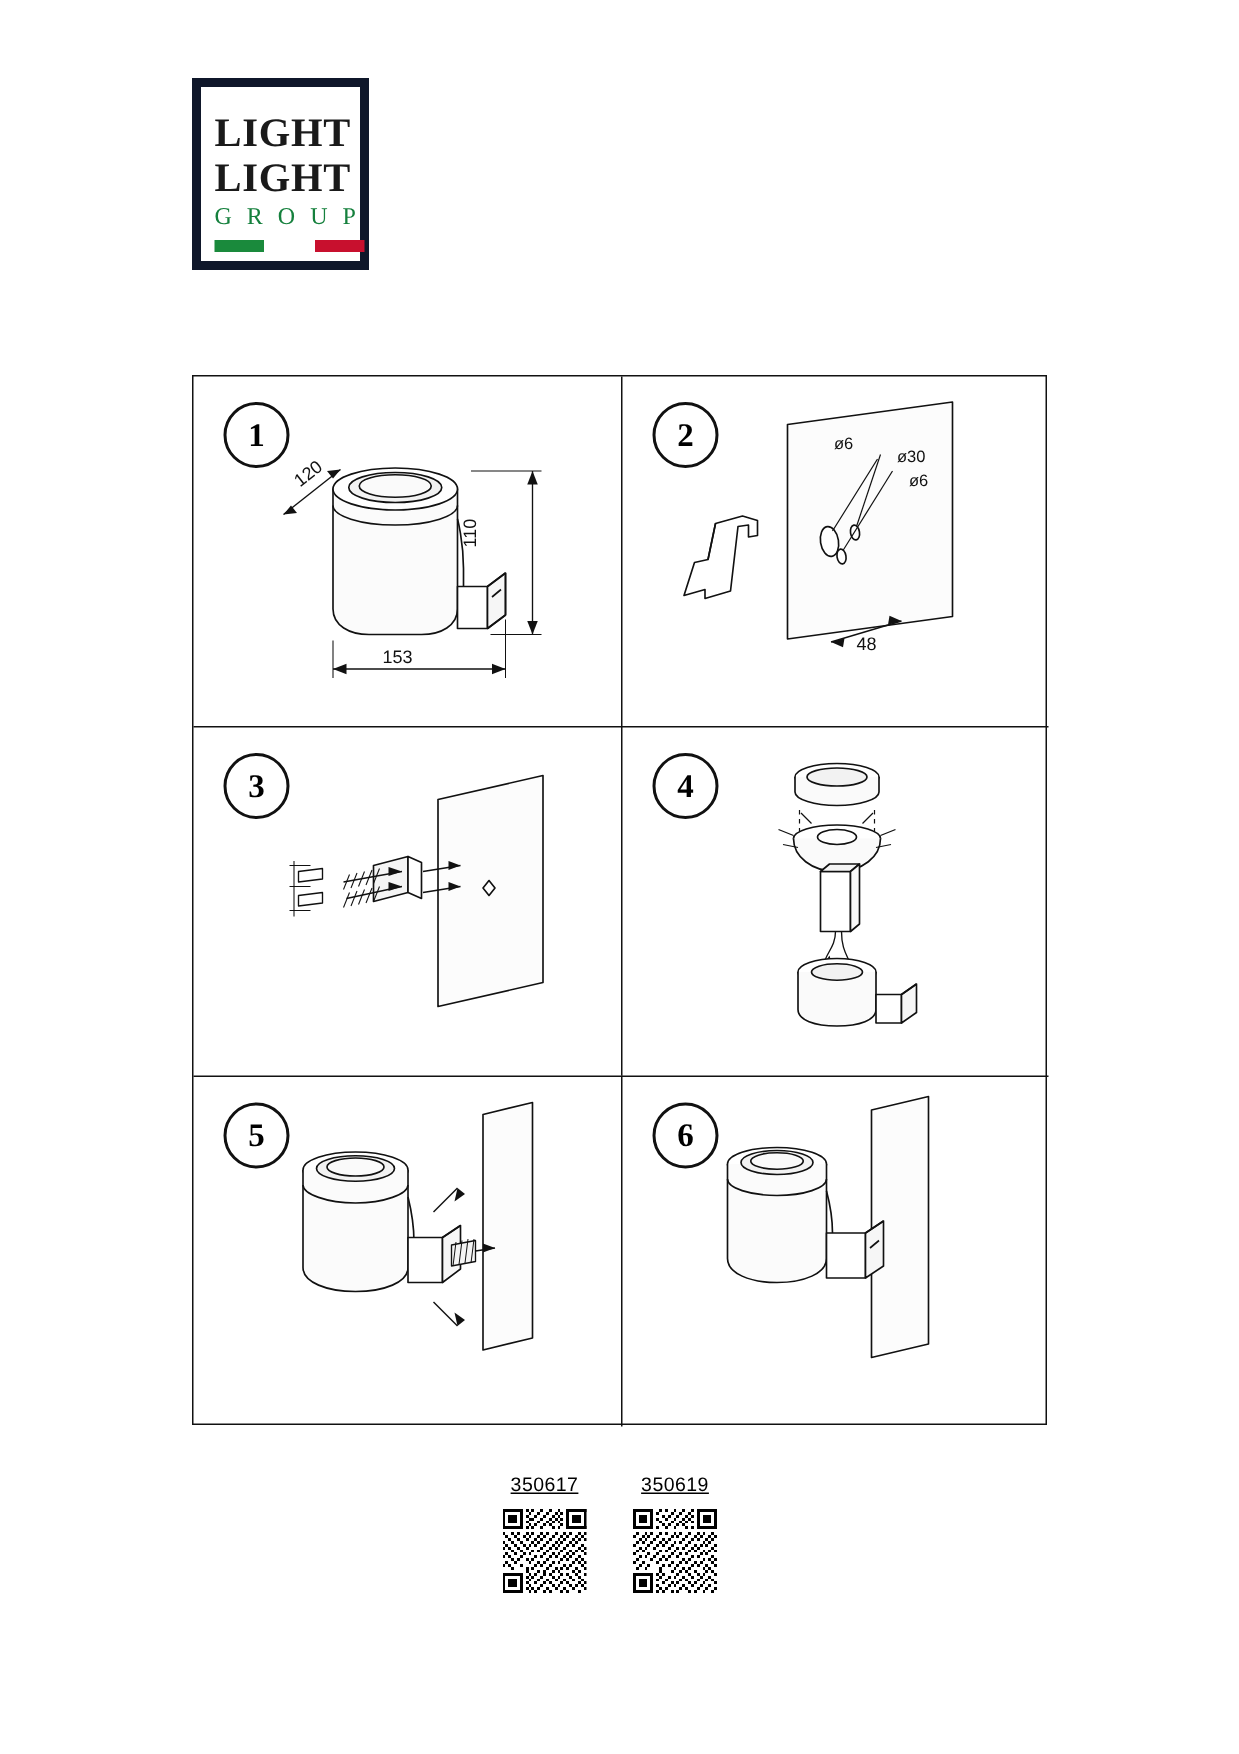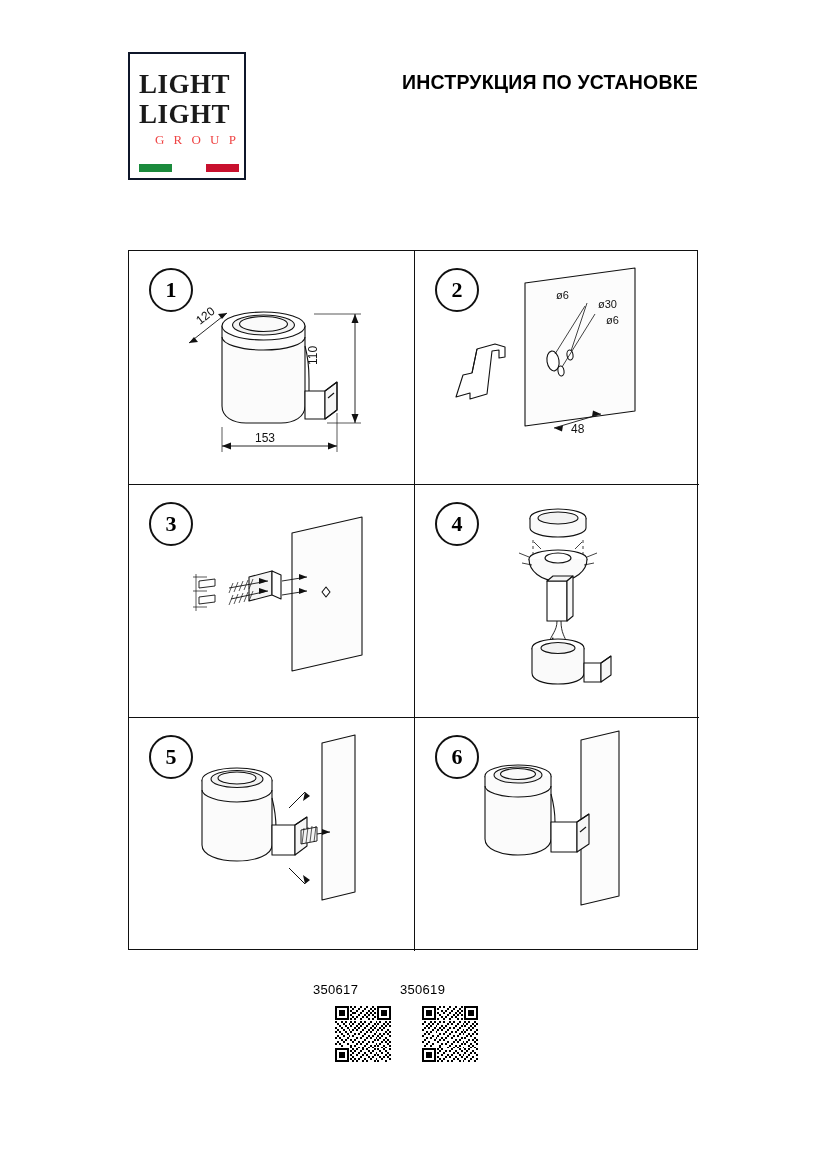--- a/index.html
+++ b/index.html
@@ -28,21 +28,21 @@
     left: 128px;
     top: 52px;
     width: 570px;
     height: 140px;
   }
   .logo-box {
     position: absolute;
     left: 0; top: 0;
     width: 118px;
     height: 128px;
-    border: 2px solid #0f172a;
+    border: 6px solid #0f172a;
     background: #fff;
     box-sizing: border-box;
   }
   .logo-inner {
     position: absolute;
     left: 9px; top: 9px;
     width: 100px;
     height: 110px;
     display: flex;
     flex-direction: column;
@@ -52,25 +52,24 @@
     font-family: "Liberation Serif", serif;
     font-weight: bold;
     font-size: 27px;
     letter-spacing: 0.5px;
     line-height: 30px;
     color: #1a1a1a;
   }
   .logo-line1 { margin-top: 6px; }
   .logo-group {
     font-family: "Liberation Serif", serif;
-    font-size: 13px;
+    font-size: 16px;
     letter-spacing: 3px;
-    color: #ef4444;
+    color: #15803d;
     margin-top: 3px;
-    text-align: right;
   }
   .logo-flag {
     position: absolute;
     left: 9px;
     bottom: 6px;
     width: 100px;
     height: 8px;
     display: flex;
   }
   .flag-g { flex: 1; background: #1a8a3c; }
@@ -148,21 +147,22 @@
     position: absolute;
     left: 128px;
     top: 982px;
     width: 570px;
     height: 110px;
   }
   .qr-group {
     position: absolute;
     top: 0;
     width: 100px;
-    text-align: left;
+    text-align: center;
+    text-decoration: underline;
   }
   .qr-group.g1 { left: 185px; }
   .qr-group.g2 { left: 272px; }
   .qr-code-label {
     font-size: 13px;
     font-weight: normal;
     letter-spacing: 0.3px;
     margin-bottom: 9px;
     font-family: "Liberation Sans", sans-serif;
   }
@@ -188,21 +188,20 @@
       </div>
       <div class="logo-flag">
         <div class="flag-g"></div>
         <div class="flag-w"></div>
         <div class="flag-r"></div>
       </div>
     </div>
 
     <div class="header-text">
       <div class="title-instr">
-        <div>ИНСТРУКЦИЯ ПО УСТАНОВКЕ</div>
       </div>
     </div>
   </div>
 
   <div class="grid">
 
     <div class="cell c-left r1">
       <div class="step-num">1</div>
       <svg class="art" width="285" height="233" viewBox="0 0 285 233">
         <g fill="none" stroke="#111" stroke-width="1.1" stroke-linejoin="round">

